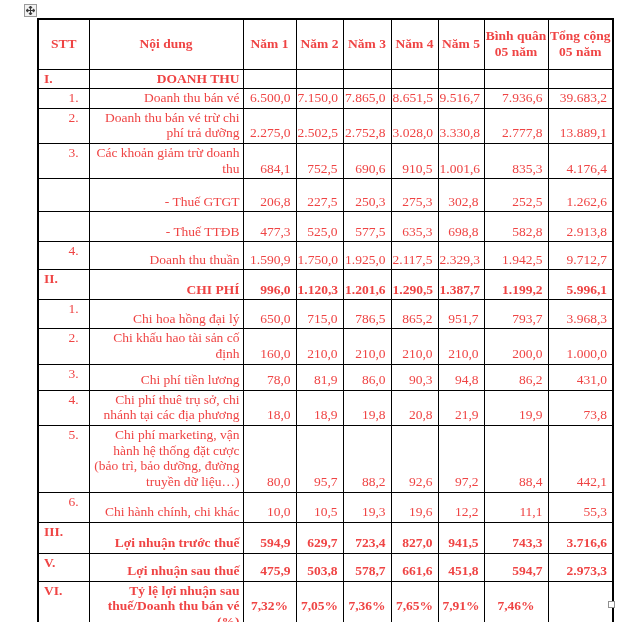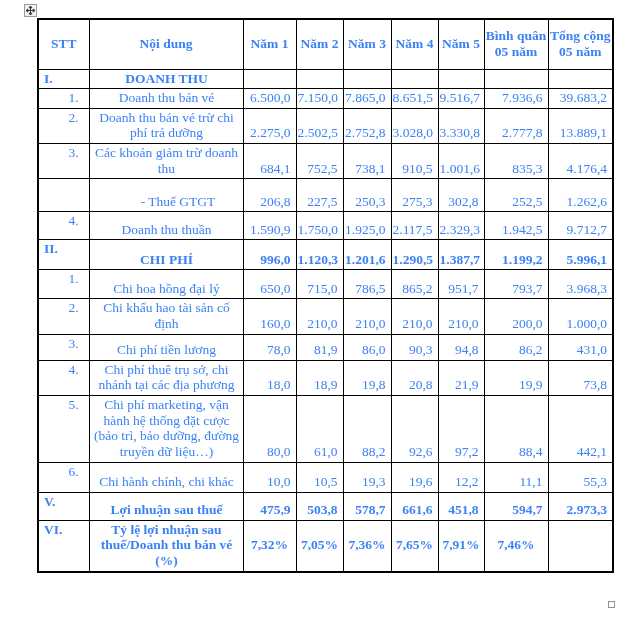--- a/index.html
+++ b/index.html
@@ -1,18 +1,18 @@
 <!DOCTYPE html>
 <html><head>
 <meta charset="utf-8">
 <style>
   html, body { margin:0; padding:0; background:#ffffff; }
   .canvas {
     position:relative; width:640px; height:622px; background:#ffffff;
-    font-family:"Liberation Serif","DejaVu Serif",serif; color:#3b82f6;
+    font-family:"Liberation Serif","DejaVu Serif",serif; color:#ef4444;
     overflow:hidden;
   }
   .move-handle {
     position:absolute; left:24px; top:4px; width:13px; height:13px;
     border:1px solid #9a9a9a; background:#f2f2f2; box-sizing:border-box;
     display:flex; align-items:center; justify-content:center; cursor:move;
   }
   .resize-handle {
     position:absolute; left:608px; top:601px; width:7px; height:7px;
     border:1px solid #909090; background:#ffffff; box-sizing:border-box;
@@ -26,21 +26,21 @@
   }
   .fin th, .fin td { border:1px solid #000; overflow:hidden; box-sizing:border-box; }
   .fin th {
     font-weight:bold; text-align:center; vertical-align:middle;
     padding:2px 1px; line-height:1.18;
   }
   td.stt { vertical-align:top; padding-top:2px; line-height:1.1; }
   td.stt.roman  { text-align:left;  padding-left:5px;  font-weight:bold; }
   td.stt.arabic { text-align:right; padding-right:10px; }
   td.lbl {
-    vertical-align:bottom; text-align:center;
+    vertical-align:bottom; text-align:right;
     padding:1px 3px 2px 4px; line-height:1.16;
   }
   td.lbl.sub { padding-left:27px; }
   td.num {
     vertical-align:bottom; text-align:right;
     padding:1px 5px 2px 1px; line-height:1.1;
   }
   td.num.pct { text-align:center; vertical-align:middle; padding:1px 1px; }
   tr.boldrow td { font-weight:bold; }
 </style>
@@ -119,37 +119,48 @@
           <td class="num">3.028,0</td>
           <td class="num">3.330,8</td>
           <td class="num">2.777,8</td>
           <td class="num">13.889,1</td>
         </tr>
         <tr style="height: 30px;">
           <td class="stt arabic">3.</td>
           <td class="lbl">Các khoản giảm trừ doanh thu</td>
           <td class="num">684,1</td>
           <td class="num">752,5</td>
-          <td class="num">738,1</td>
+          <td class="num">690,6</td>
           <td class="num">910,5</td>
           <td class="num">1.001,6</td>
           <td class="num">835,3</td>
           <td class="num">4.176,4</td>
         </tr>
         <tr style="height: 33px;">
           <td class="stt arabic"></td>
           <td class="lbl sub">- Thuế GTGT</td>
           <td class="num">206,8</td>
           <td class="num">227,5</td>
           <td class="num">250,3</td>
           <td class="num">275,3</td>
           <td class="num">302,8</td>
           <td class="num">252,5</td>
           <td class="num">1.262,6</td>
         </tr>
+        <tr style="height: 30px;">
+          <td class="stt arabic"></td>
+          <td class="lbl sub">- Thuế TTĐB</td>
+          <td class="num">477,3</td>
+          <td class="num">525,0</td>
+          <td class="num">577,5</td>
+          <td class="num">635,3</td>
+          <td class="num">698,8</td>
+          <td class="num">582,8</td>
+          <td class="num">2.913,8</td>
+        </tr>
         <tr style="height: 28px;">
           <td class="stt arabic">4.</td>
           <td class="lbl">Doanh thu thuần</td>
           <td class="num">1.590,9</td>
           <td class="num">1.750,0</td>
           <td class="num">1.925,0</td>
           <td class="num">2.117,5</td>
           <td class="num">2.329,3</td>
           <td class="num">1.942,5</td>
           <td class="num">9.712,7</td>
@@ -206,37 +217,48 @@
           <td class="num">19,8</td>
           <td class="num">20,8</td>
           <td class="num">21,9</td>
           <td class="num">19,9</td>
           <td class="num">73,8</td>
         </tr>
         <tr style="height: 53px;">
           <td class="stt arabic">5.</td>
           <td class="lbl">Chi phí marketing, vận hành hệ thống đặt cược (bảo trì, bảo dưỡng, đường truyền dữ liệu…)</td>
           <td class="num">80,0</td>
-          <td class="num">61,0</td>
+          <td class="num">95,7</td>
           <td class="num">88,2</td>
           <td class="num">92,6</td>
           <td class="num">97,2</td>
           <td class="num">88,4</td>
           <td class="num">442,1</td>
         </tr>
         <tr style="height: 30px;">
           <td class="stt arabic">6.</td>
           <td class="lbl">Chi hành chính, chi khác</td>
           <td class="num">10,0</td>
           <td class="num">10,5</td>
           <td class="num">19,3</td>
           <td class="num">19,6</td>
           <td class="num">12,2</td>
           <td class="num">11,1</td>
           <td class="num">55,3</td>
+        </tr>
+        <tr class="boldrow" style="height: 31px;">
+          <td class="stt roman">III.</td>
+          <td class="lbl">Lợi nhuận trước thuế</td>
+          <td class="num">594,9</td>
+          <td class="num">629,7</td>
+          <td class="num">723,4</td>
+          <td class="num">827,0</td>
+          <td class="num">941,5</td>
+          <td class="num">743,3</td>
+          <td class="num">3.716,6</td>
         </tr>
         <tr class="boldrow" style="height: 28px;">
           <td class="stt roman">V.</td>
           <td class="lbl">Lợi nhuận sau thuế</td>
           <td class="num">475,9</td>
           <td class="num">503,8</td>
           <td class="num">578,7</td>
           <td class="num">661,6</td>
           <td class="num">451,8</td>
           <td class="num">594,7</td>

